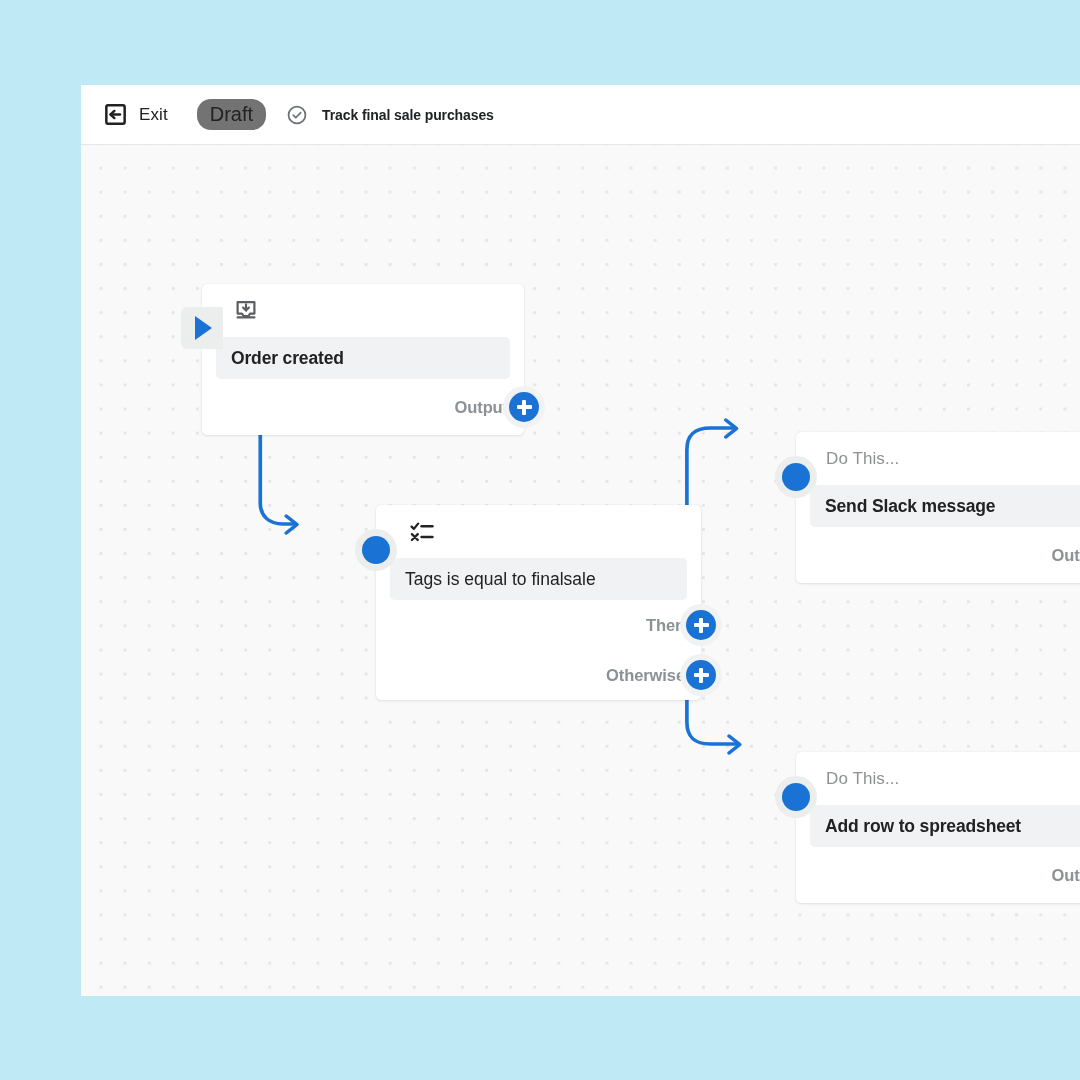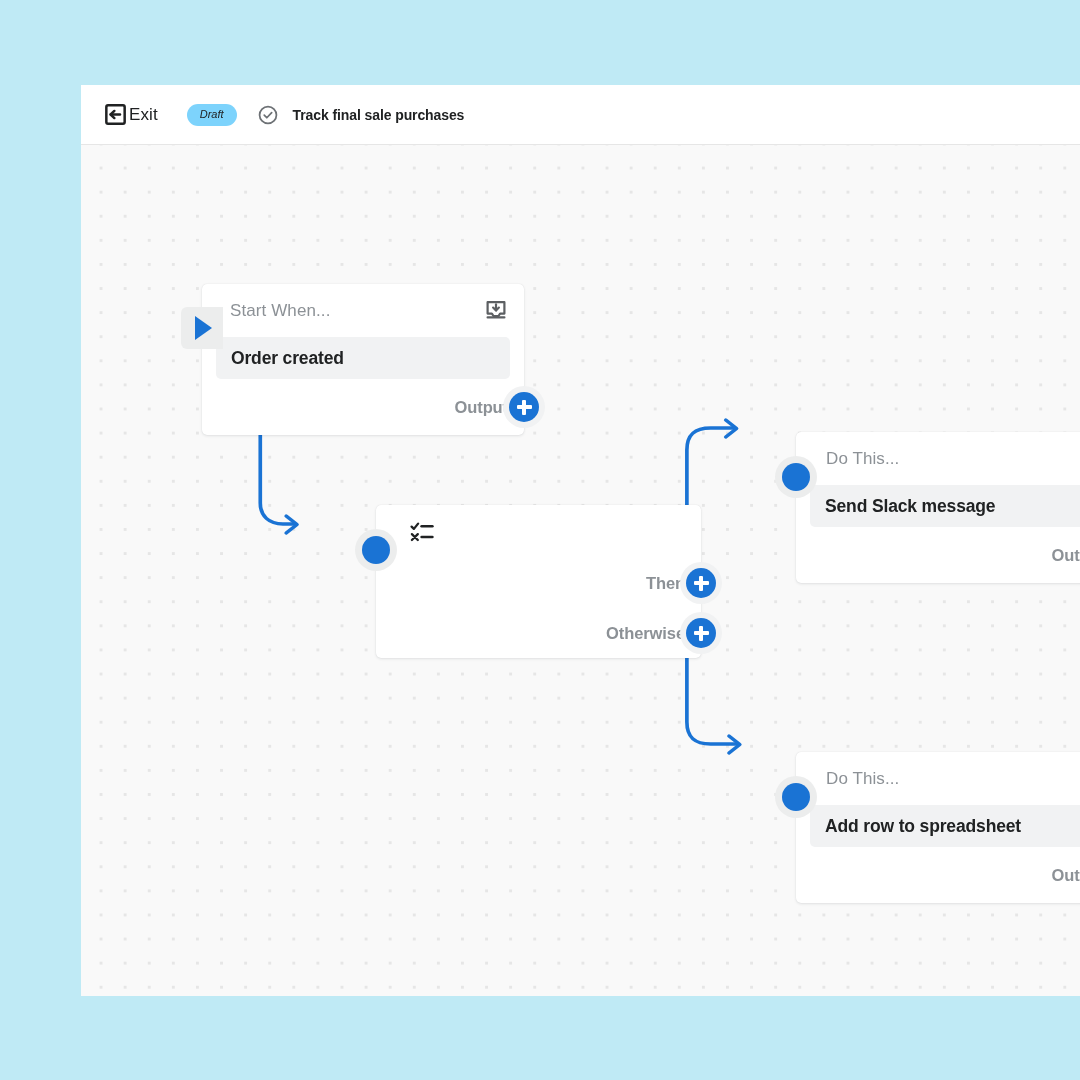--- a/index.html
+++ b/index.html
@@ -24,36 +24,35 @@
   
   #topbar {
     position: absolute; left: 0; top: 0;
     width: 100%; height: 60px;
     background: #ffffff;
     border-bottom: 1px solid #e6e6e6;
     display: flex; align-items: center;
     padding-left: 16px;
   }
   .exit-btn {
-    display: flex; align-items: center; gap: 1px;
+    display: flex; align-items: center; gap: 11px;
     cursor: pointer; padding: 4px 6px;
   }
   .exit-label {
     font-size: 17px; color: #202223; font-weight: 400;
     letter-spacing: .1px;
   }
   .badge-draft {
     margin-left: 23px;
-    background: #7dd3fc; color: #202223;
-    font-size: 11px; font-weight: 500;
+    background: #737373; color: #202223;
+    font-size: 20px; font-weight: 500;
     border-radius: 14px;
     padding: 5px 13px 6px;
     line-height: 1;
     cursor: pointer;
-    font-style: italic;
   }
   .check-circle { margin-left: 20px; display: flex; align-items: center; cursor: pointer; }
   .flow-title {
     margin-left: 14px;
     font-size: 14px; font-weight: bold; color: #202223;
     letter-spacing: -.1px;
   }
 
   
   #canvas {
@@ -204,21 +203,20 @@
         <path d="M600 591 L 610 599.5 L 600 608" stroke-linejoin="round"></path>
       </g>
     </svg>
 
     <div class="node" style="left:121px; top:139px; width:322px;">
       <div class="play-knob" style="left:-21px; top:23px;">
         <span class="tri"></span>
       </div>
 
       <div class="node-head">
-        <span class="node-title">Start When...</span>
         <span class="node-icon">
           <svg width="24" height="24" viewBox="0 0 24 24" fill="none">
             <path d="M3.6 3.2h16.8v11.4h-4.3l-1.6 2.4H9.5l-1.6-2.4H3.6z" stroke="#5c5f62" stroke-width="2.2" stroke-linejoin="round"></path>
             <path d="M12 5.4v5.8" stroke="#5c5f62" stroke-width="2.2" stroke-linecap="round"></path>
             <path d="M9.1 8.6 12 11.6l2.9-3" stroke="#5c5f62" stroke-width="2.2" stroke-linecap="round" stroke-linejoin="round"></path>
             <path d="M3.6 18.4h16.8" stroke="#5c5f62" stroke-width="2.2" stroke-linecap="round"></path>
           </svg>
         </span>
       </div>
 
@@ -243,20 +241,23 @@
         <span class="node-icon">
           <svg width="24" height="22" viewBox="0 0 24 22" fill="none">
             <path d="M1.6 5.6 3.9 7.9 8.1 2.6" stroke="#202223" stroke-width="2.3" stroke-linecap="round" stroke-linejoin="round"></path>
             <path d="M11.6 5.2h10.8" stroke="#202223" stroke-width="2.6" stroke-linecap="round"></path>
             <path d="M1.9 13.1 7.8 19M7.8 13.1 1.9 19" stroke="#202223" stroke-width="2.3" stroke-linecap="round"></path>
             <path d="M11.6 16h10.8" stroke="#202223" stroke-width="2.6" stroke-linecap="round"></path>
           </svg>
         </span>
       </div>
 
+      <div class="node-body">
+        <div class="node-pill">Tags is equal to finalsale</div>
+      </div>
 
       <div class="node-foot row-split">
         <span class="foot-label">Then</span>
         <div class="plus-knob" style="right:-21px; top:4px;">
           <span class="dot"></span>
         </div>
       </div>
 
       <div class="node-foot row-split">
         <span class="foot-label">Otherwise</span>

